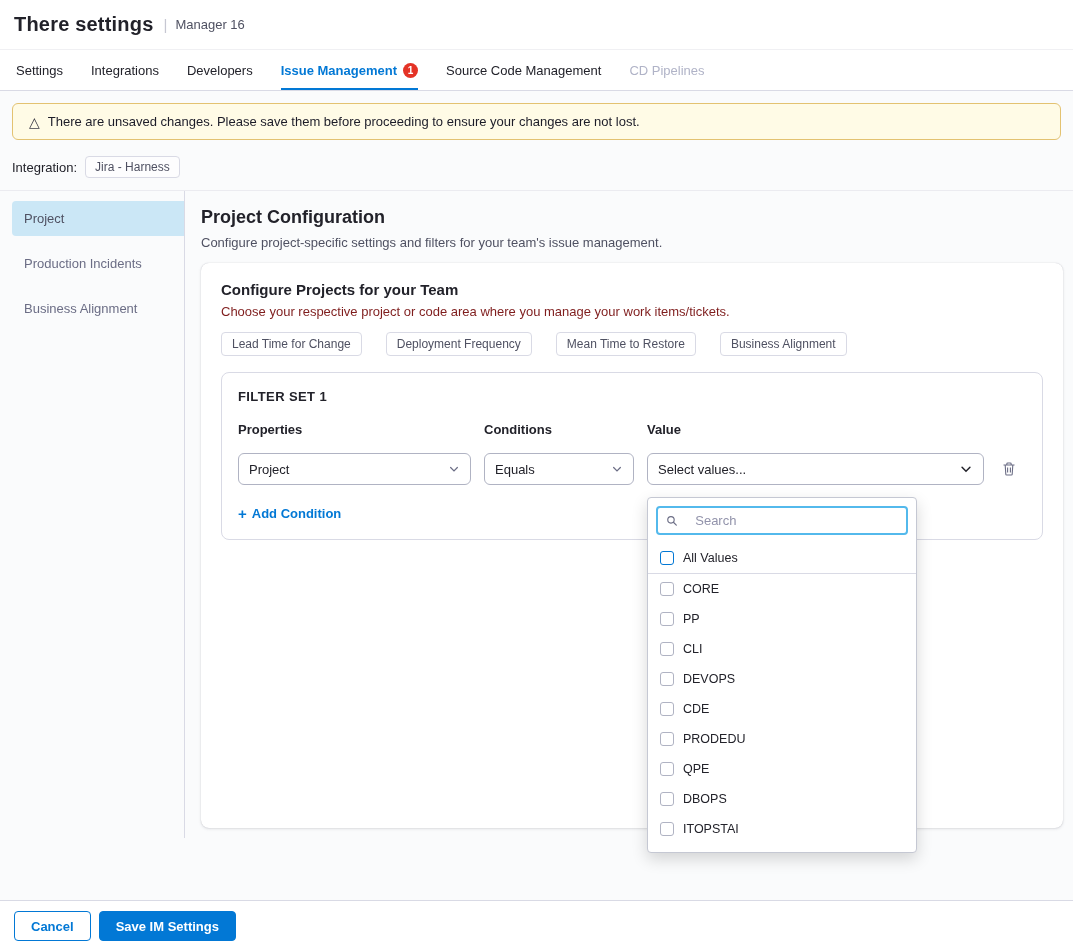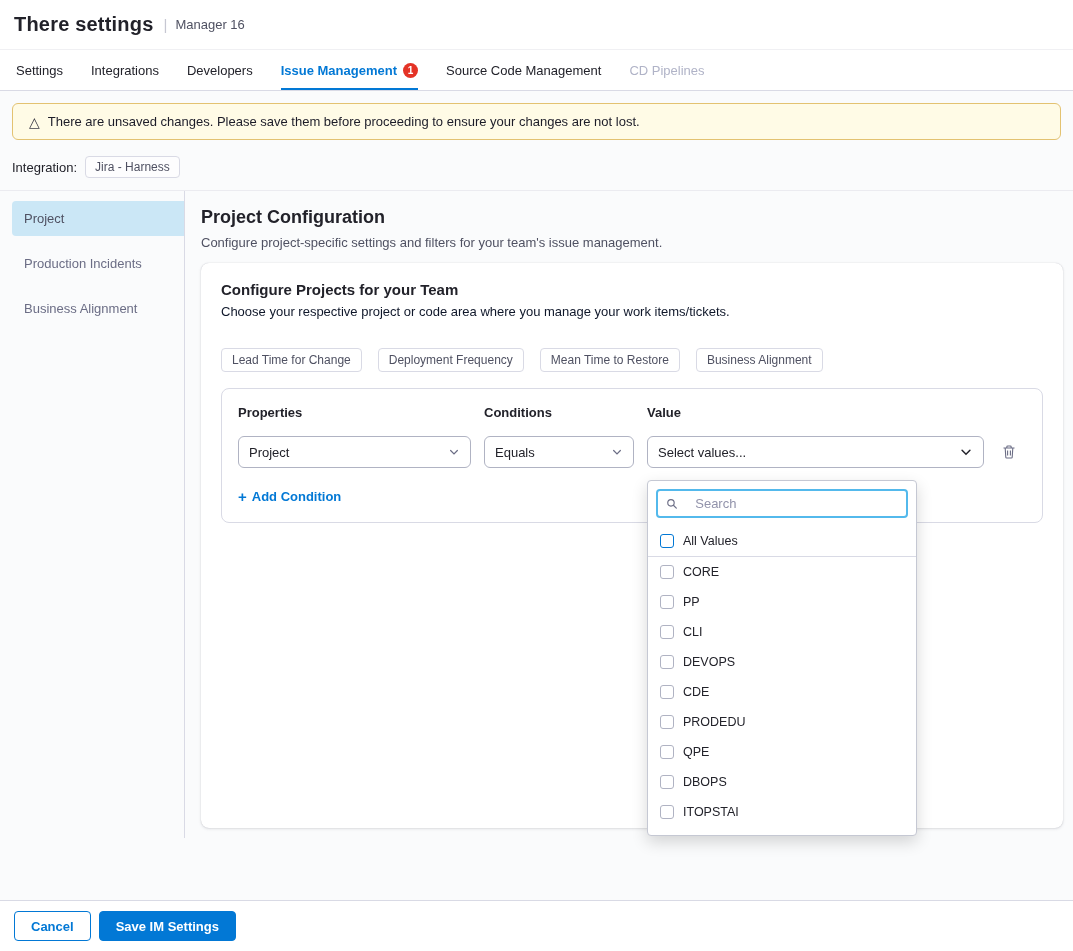--- a/index.html
+++ b/index.html
@@ -42,22 +42,22 @@
   .side-item { margin: 0 0 10px 12px; padding: 10px 12px; font-size: 13px; color: #6b6d85; border-radius: 4px 0 0 4px; cursor: pointer; }
   .side-item.selected { background: #cbe7f6; color: #4f5162; }
 
   .main { flex: 1 1 auto; padding: 16px 10px 10px 16px; min-width: 0; }
   .main-title { font-size: 18px; font-weight: 700; }
   .main-sub { font-size: 13px; color: #4f5162; margin-top: 7px; }
 
   
   .card { margin-top: 13px; background: #fff; border-radius: 8px; box-shadow: 0 0 1px rgba(40,41,61,.25), 0 1px 3px rgba(96,97,112,.18); padding: 18px 20px; min-height: 565px; position: relative; }
   .card-title { font-size: 15px; font-weight: 700; }
-  .card-sub { font-size: 13px; color: #0f172a; margin-top: 6px; }
-  .chips { display: flex; gap: 16px; margin-top: 29px; flex-wrap: wrap; }
+  .card-sub { font-size: 13px; color: #7f1d1d; margin-top: 6px; }
+  .chips { display: flex; gap: 24px; margin-top: 13px; flex-wrap: wrap; }
   .metric-chip { border: 1px solid #d9dae5; border-radius: 4px; padding: 4px 10px; font-size: 12px; color: #4f5162; background: #fff; cursor: pointer; white-space: nowrap; }
 
   
   .filter-set { margin-top: 16px; border: 1px solid #d9dae5; border-radius: 8px; padding: 16px; }
   .fs-title { font-size: 13px; font-weight: 700; letter-spacing: .4px; margin-bottom: 18px; }
   .fs-grid { display: grid; grid-template-columns: 233px 150px 337px 24px; column-gap: 13px; align-items: center; }
   .fs-label { font-size: 13px; font-weight: 700; color: #22222a; margin-bottom: 16px; }
   .select { height: 32px; border: 1px solid #b0b3c3; border-radius: 6px; background: #fff; display: flex; align-items: center; justify-content: space-between; padding: 0 10px; font-size: 13px; font-weight: 500; color: #22222a; cursor: pointer; }
   .select .chev { flex: 0 0 auto; margin-left: 8px; }
   .value-wrap { position: relative; }
@@ -153,20 +153,21 @@
           <p class="card-sub">Choose your respective project or code area where you manage your work items/tickets.</p>
 
           <div class="chips">
             <span class="metric-chip">Lead Time for Change</span>
             <span class="metric-chip">Deployment Frequency</span>
             <span class="metric-chip">Mean Time to Restore</span>
             <span class="metric-chip">Business Alignment</span>
           </div>
 
           <div class="filter-set">
+            <div class="fs-title">FILTER SET 1</div>
 
             <div class="fs-grid">
               <div class="fs-label">Properties</div>
               <div class="fs-label">Conditions</div>
               <div class="fs-label">Value</div>
               <div></div>
 
               <div class="select">
                 <span>Project</span>
                 <svg class="chev" width="12" height="12" viewBox="0 0 16 16">

